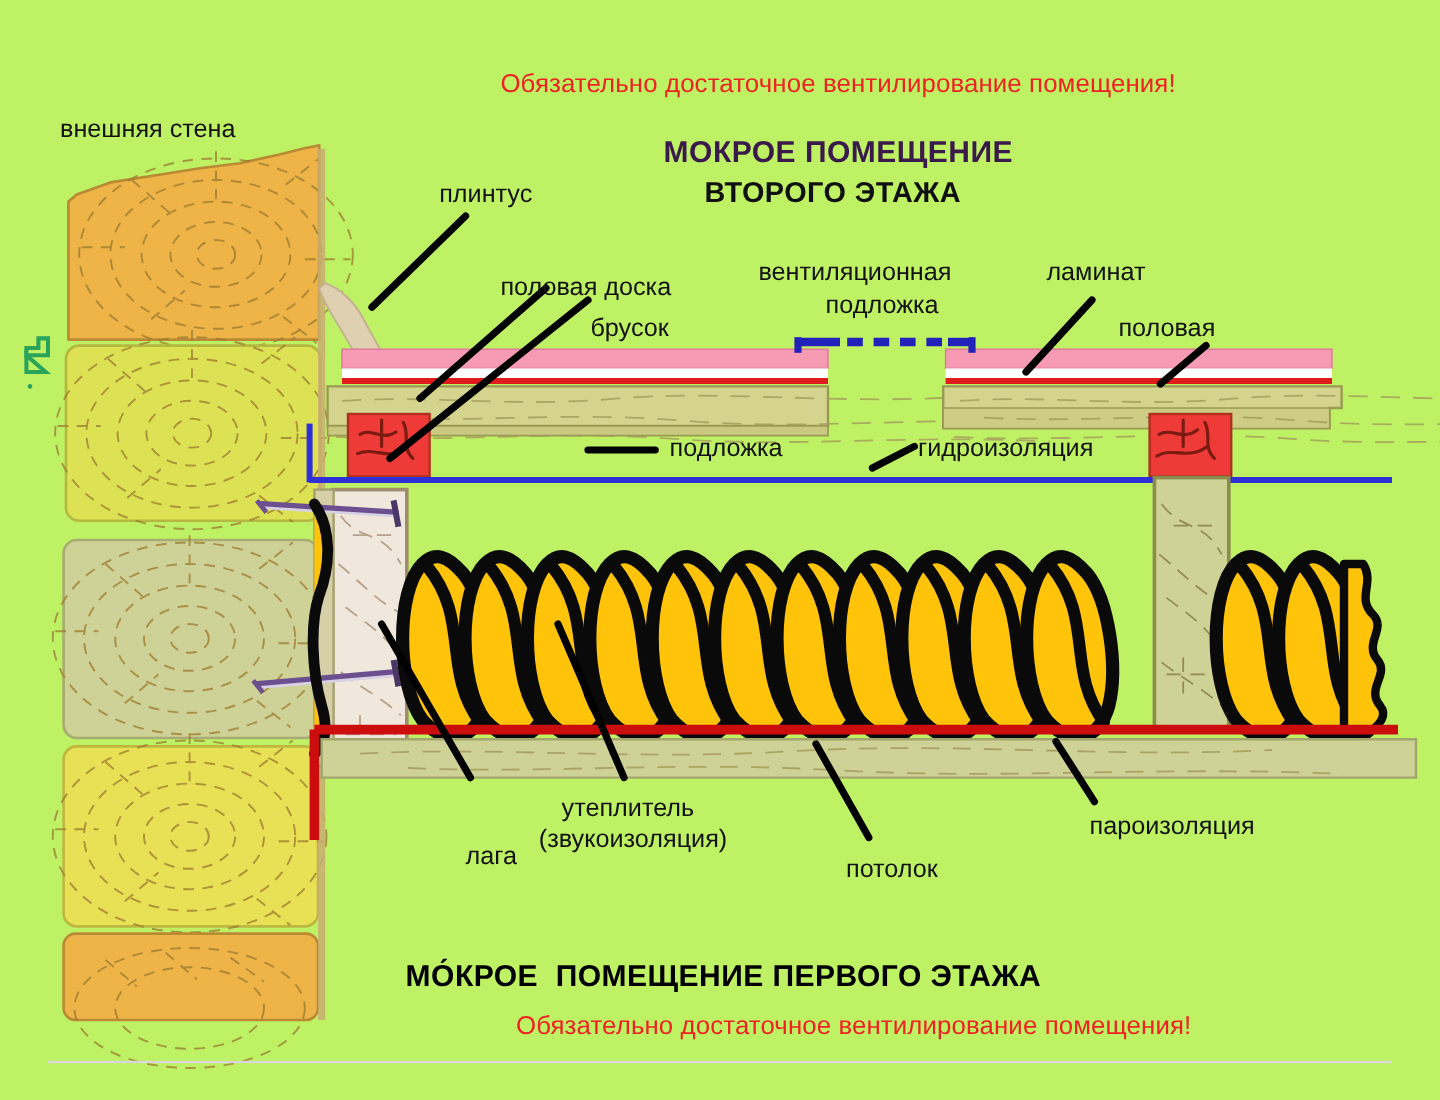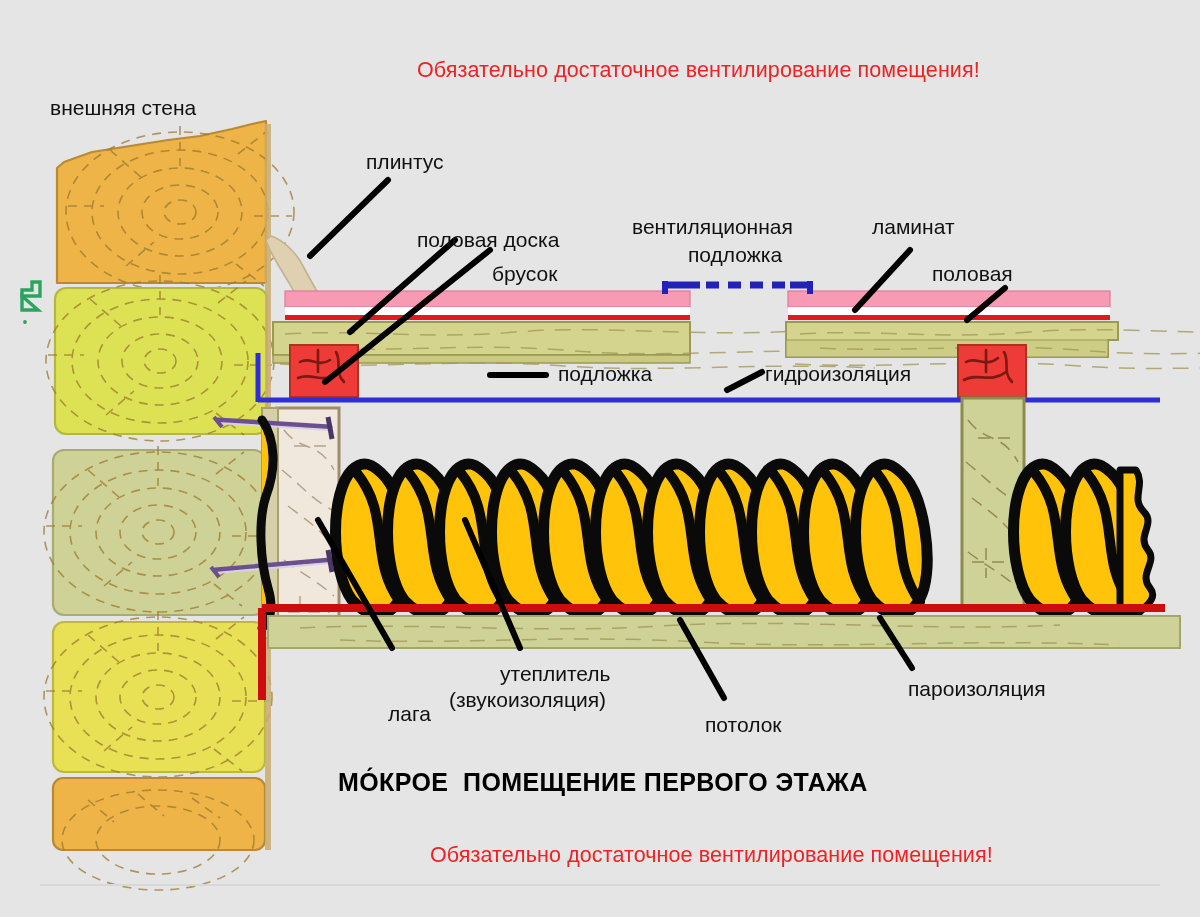--- a/index.html
+++ b/index.html
@@ -1,23 +1,23 @@
 <!DOCTYPE html>
 <html><head>
 <meta charset="utf-8">
 <style>
   html,body{margin:0;padding:0;background:#ffffff;}
   body{width:1200px;height:917px;font-family:"Liberation Sans",sans-serif;overflow:hidden;}
-  #stage{position:relative;width:1200px;height:917px;background:#e5e5e5;}
+  #stage{position:relative;width:1200px;height:917px;background:#bef264;}
   svg#diagram{position:absolute;left:0;top:0;width:1200px;height:917px;display:block;}
   .lbl{position:absolute;white-space:pre;line-height:1.12;}
   .warn{color:#ee2222;font-size:21.5px;font-weight:400;letter-spacing:.1px;}
   .hdr1{color:#3a1a4a;font-size:25px;font-weight:bold;letter-spacing:.4px;}
   .hdr2{color:#101010;font-size:24px;font-weight:bold;letter-spacing:.4px;}
-  .hdr3{color:#000;font-size:25px;font-weight:bold;letter-spacing:.4px;}
+  .hdr3{color:#000;font-size:25px;font-weight:bold;letter-spacing:.4px;margin-top:32px;}
   .cap{color:#111;font-size:21px;font-weight:400;}
 </style>
 </head>
 <body>
 
 <div id="stage">
 
 <svg id="diagram" viewBox="0 0 1200 917">
   <defs>
 
@@ -288,20 +288,22 @@
     <line x1="880" y1="618" x2="912" y2="668"></line>
 
     <line x1="490" y1="375" x2="546" y2="375"></line>
   </g>
 
   </g>
 </svg>
 
 <div class="lbl warn" style="left:417px;top:58px;">Обязательно достаточное вентилирование помещения!</div>
 
+<div class="lbl hdr1" style="left:553px;top:113px;">МОКРОЕ ПОМЕЩЕНИЕ</div>
+<div class="lbl hdr2" style="left:587px;top:148px;">ВТОРОГО ЭТАЖА</div>
 
 <div class="lbl cap" style="left:50px;top:96px;">внешняя стена</div>
 
 <div class="lbl cap" style="left:366px;top:150px;">плинтус</div>
 
 <div class="lbl cap" style="left:417px;top:215px;margin-top:13px;">половая доска</div>
 
 <div class="lbl cap" style="left:492px;top:262px;text-align:right;">брусок</div>
 
 <div class="lbl cap" style="left:632px;top:215px;">вентиляционная</div>
@@ -310,21 +312,21 @@
 <div class="lbl cap" style="left:872px;top:215px;">ламинат</div>
 
 <div class="lbl cap" style="left:932px;top:262px;">половая</div>
 
 <div class="lbl cap" style="left:558px;top:362px;">подложка</div>
 
 <div class="lbl cap" style="left:765px;top:362px;">гидроизоляция</div>
 
 <div class="lbl cap" style="left:388px;top:662px;margin-top:40px;">лага</div>
 
-<div class="lbl cap" style="left:500px;top:662px;">утеплитель</div>
+<div class="lbl cap" style="left:468px;top:662px;">утеплитель</div>
 <div class="lbl cap" style="left:449px;top:688px;">(звукоизоляция)</div>
 
 <div class="lbl cap" style="left:705px;top:713px;">потолок</div>
 
 <div class="lbl cap" style="left:908px;top:677px;">пароизоляция</div>
 
 <div class="lbl hdr3" style="left:338px;top:768px;">МО́КРОЕ  ПОМЕЩЕНИЕ ПЕРВОГО ЭТАЖА</div>
 
 <div class="lbl warn" style="left:430px;top:843px;">Обязательно достаточное вентилирование помещения!</div>
 

